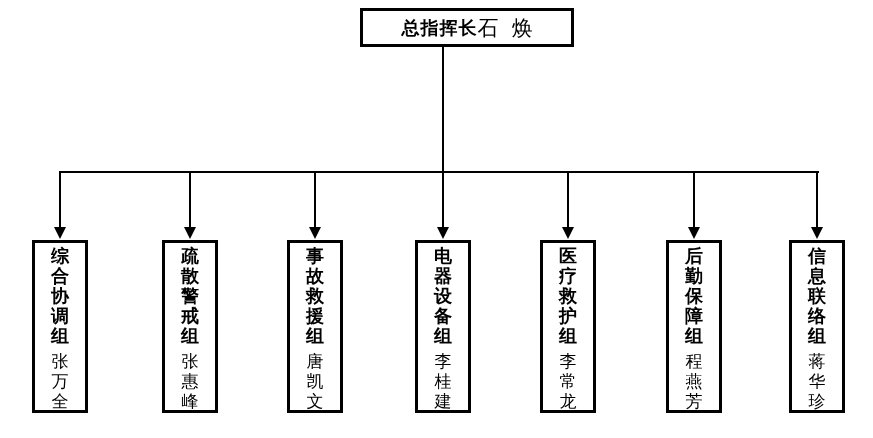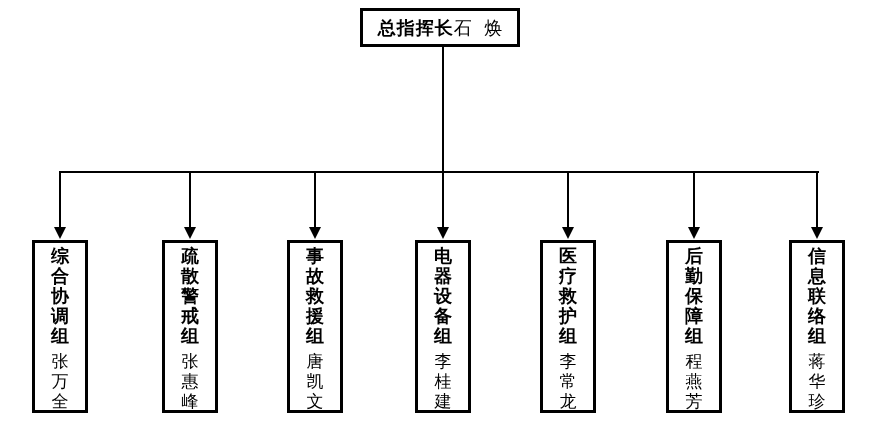--- a/index.html
+++ b/index.html
@@ -15,36 +15,36 @@
     font-family: "Liberation Serif", "DejaVu Serif", serif;
     color: #000000;
     overflow: hidden;
   }
 
   
   .top-box {
     position: absolute;
     left: 360px;
     top: 8px;
-    width: 160px;
+    width: 214px;
     height: 39px;
     border: 3px solid #000000;
     box-sizing: border-box;
     display: flex;
     align-items: center;
     justify-content: center;
     white-space: nowrap;
   }
   .tb-title {
     font-weight: bold;
     font-size: 18px;
     letter-spacing: 1px;
   }
   .tb-name {
-    font-size: 18px;
+    font-size: 21px;
     word-spacing: 8px;
   }
 
   
   .line {
     position: absolute;
     background: #000000;
   }
   .trunk {
     left: 442px;

